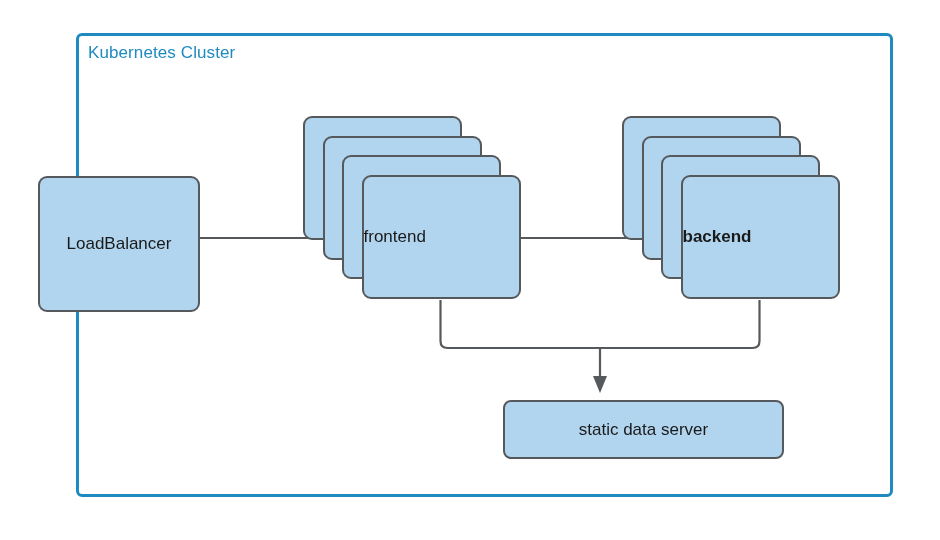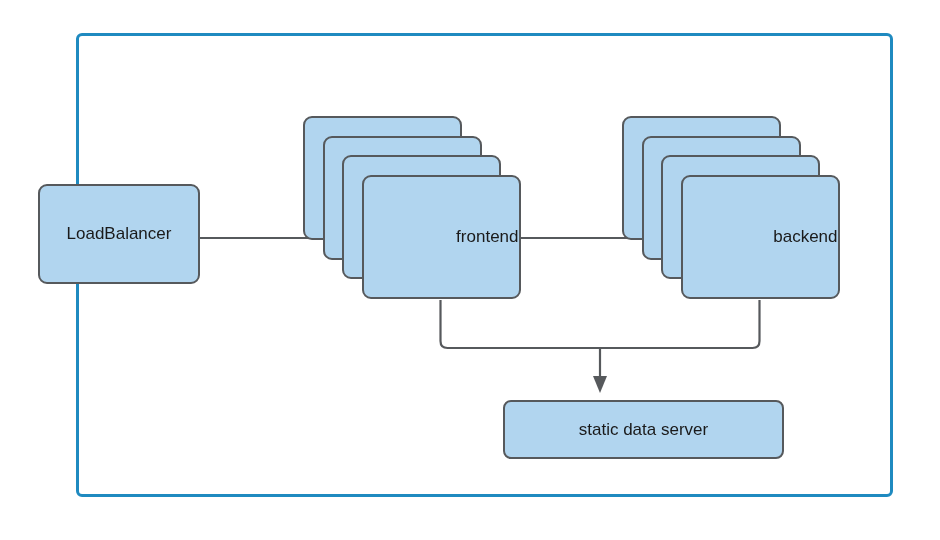--- a/index.html
+++ b/index.html
@@ -51,23 +51,23 @@
     display: flex;
     align-items: center;
     justify-content: center;
     color: #1a1a1a;
     font-size: 17px;
     white-space: nowrap;
   }
 
   .lb-node {
     left: 38px;
-    top: 184px;
+    top: 176px;
     width: 162px;
-    height: 100px;
+    height: 136px;
   }
 
   .static-node {
     left: 459px;
     top: 400px;
     width: 281px;
     height: 59px;
     border-radius: 8px;
     margin-left: 44px;
   }
@@ -88,28 +88,28 @@
     border-radius: 9px;
   }
   .stack .card.c0 { left: 0px;    top: 0px;    }
   .stack .card.c1 { left: 19.5px; top: 19.5px; }
   .stack .card.c2 { left: 39px;   top: 39px;   }
   .stack .card.c3 {
     left: 58.5px;
     top: 58.5px;
     display: flex;
     align-items: center;
-    justify-content: flex-end;
+    justify-content: flex-start;
     color: #1a1a1a;
     font-size: 17px;
     white-space: nowrap;
   }
 
   .stack-frontend { left: 303px; top: 116px; }
-  .stack-backend  { left: 622px; top: 116px; }
+  .stack-backend  { left: 622px; top: 116px; font-weight: bold; }
 
   
   #wires {
     position: absolute;
     left: 0;
     top: 0;
     width: 940px;
     height: 540px;
     pointer-events: none;
   }
@@ -119,20 +119,21 @@
     stroke-width: 2.2;
   }
   #wires .head { fill: #56595c; stroke: none; }
 </style>
 </head>
 <body>
 
 <div id="canvas">
 
   <div class="cluster-box"></div>
+  <div class="cluster-label">Kubernetes Cluster</div>
 
   <svg id="wires" viewBox="0 0 940 540" xmlns="http://www.w3.org/2000/svg">
 
     <g>
       <line x1="200" y1="238" x2="353" y2="238"></line>
       <polygon class="head" points="361,238 349,232.5 349,243.5"></polygon>
     </g>
 
     <g>
       <line x1="520" y1="238" x2="672" y2="238"></line>

